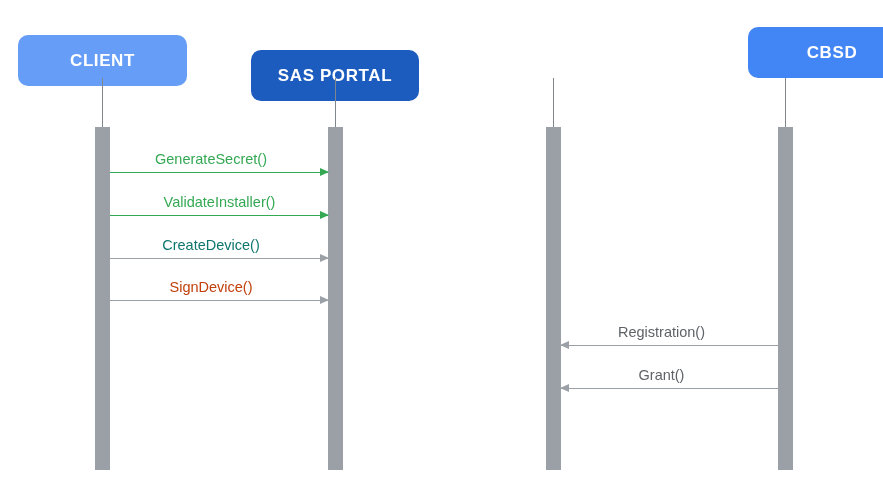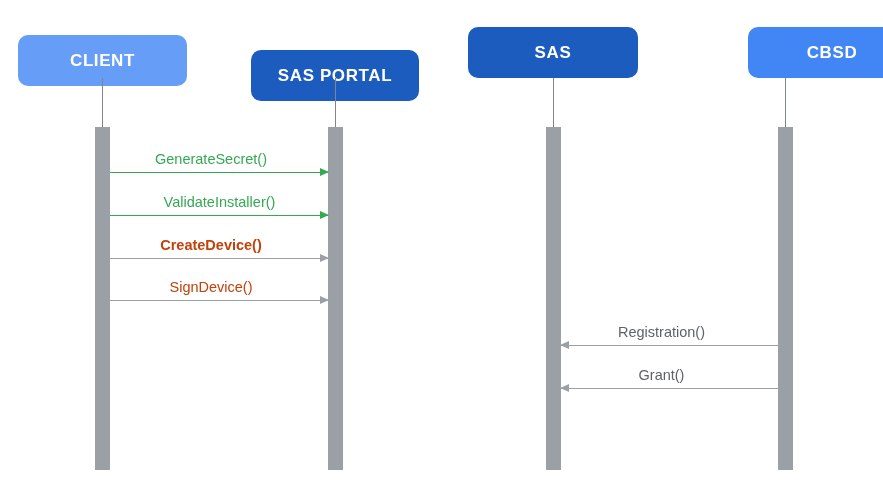--- a/index.html
+++ b/index.html
@@ -97,23 +97,20 @@
 <body>
 
 <div class="canvas">
 
   <div class="actor-box actor-client" style="background: rgb(102, 157, 246); color: rgb(255, 255, 255);">
     <span>CLIENT</span>
   </div>
   <div class="actor-box actor-portal" style="background: rgb(27, 92, 190); color: rgb(255, 255, 255); margin-top: 23px;">
     <span>SAS PORTAL</span>
   </div>
-  <div class="actor-box actor-sas" style="background: rgb(27, 92, 190); color: rgb(255, 255, 255);">
-    <span>SAS</span>
-  </div>
   <div class="actor-box actor-cbsd" style="background: rgb(66, 133, 244); color: rgb(255, 255, 255); margin-left: 47px;">
     <span>CBSD</span>
   </div>
 
   <div class="lifeline lifeline-client" style="background: rgb(128, 134, 139);"></div>
   <div class="lifeline lifeline-portal" style="background: rgb(128, 134, 139);"></div>
   <div class="lifeline lifeline-sas" style="background: rgb(128, 134, 139);"></div>
   <div class="lifeline lifeline-cbsd" style="background: rgb(128, 134, 139);"></div>
 
   <div class="activation-bar bar-client" style="background: rgb(154, 160, 166);"></div>
@@ -125,21 +122,21 @@
     <span class="msg-label" style="color: rgb(52, 168, 83);">GenerateSecret()</span>
     <span class="arrowhead-right" style="border-left-color: rgb(52, 168, 83);"></span>
   </div>
 
   <div class="msg msg-leftgroup msg-2" style="border-top-color: rgb(52, 168, 83);">
     <span class="msg-label" style="color: rgb(52, 168, 83); padding-left: 17px;">ValidateInstaller()</span>
     <span class="arrowhead-right" style="border-left-color: rgb(52, 168, 83);"></span>
   </div>
 
   <div class="msg msg-leftgroup msg-3" style="border-top-color: rgb(154, 160, 166);">
-    <span class="msg-label" style="color: #c2410c; font-weight: bold;">CreateDevice()</span>
+    <span class="msg-label" style="color: #0f766e;">CreateDevice()</span>
     <span class="arrowhead-right" style="border-left-color: rgb(154, 160, 166);"></span>
   </div>
 
   <div class="msg msg-leftgroup msg-4" style="border-top-color: rgb(154, 160, 166);">
     <span class="msg-label" style="color: #c2410c;">SignDevice()</span>
     <span class="arrowhead-right" style="border-left-color: rgb(154, 160, 166);"></span>
   </div>
 
   <div class="msg msg-rightgroup msg-5" style="border-top-color: rgb(154, 160, 166);">
     <span class="msg-label" style="color: rgb(95, 99, 104);">Registration()</span>

